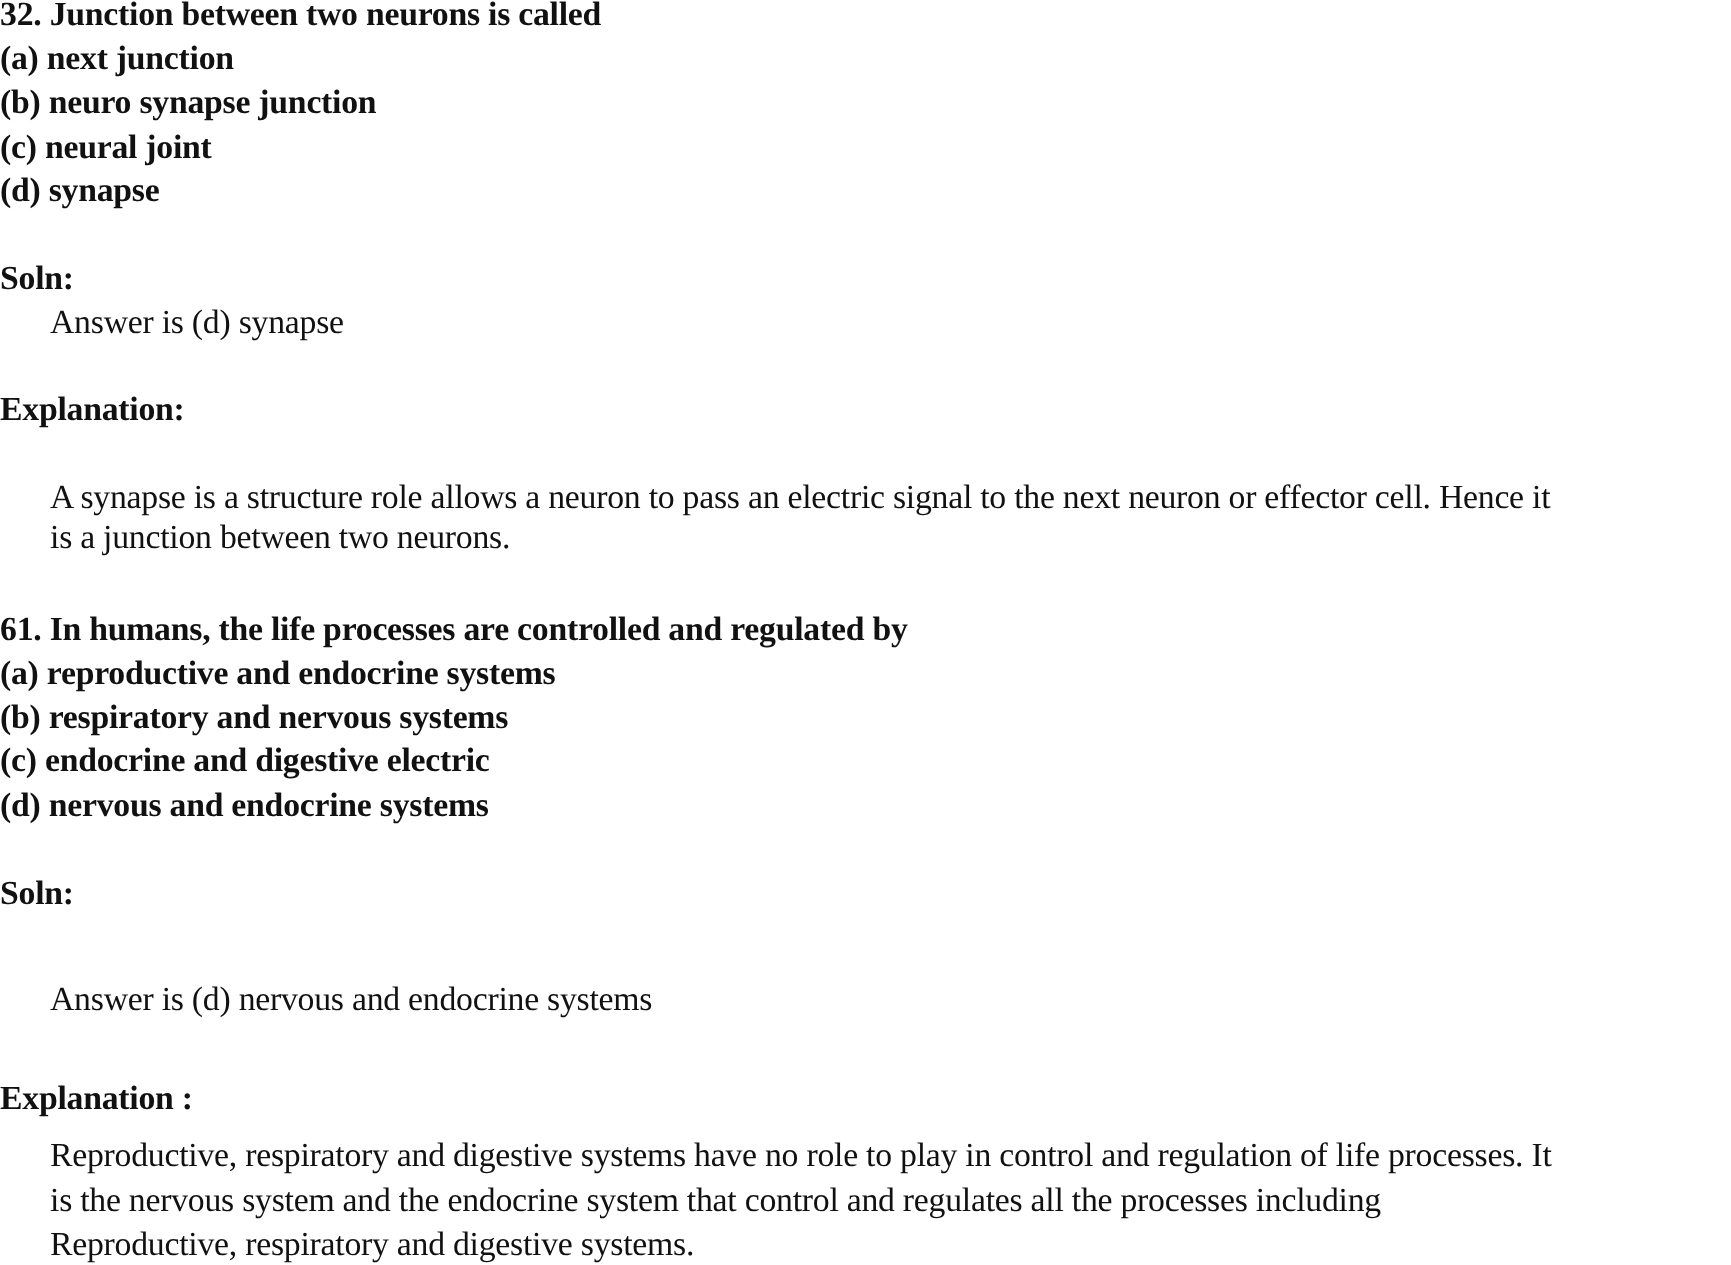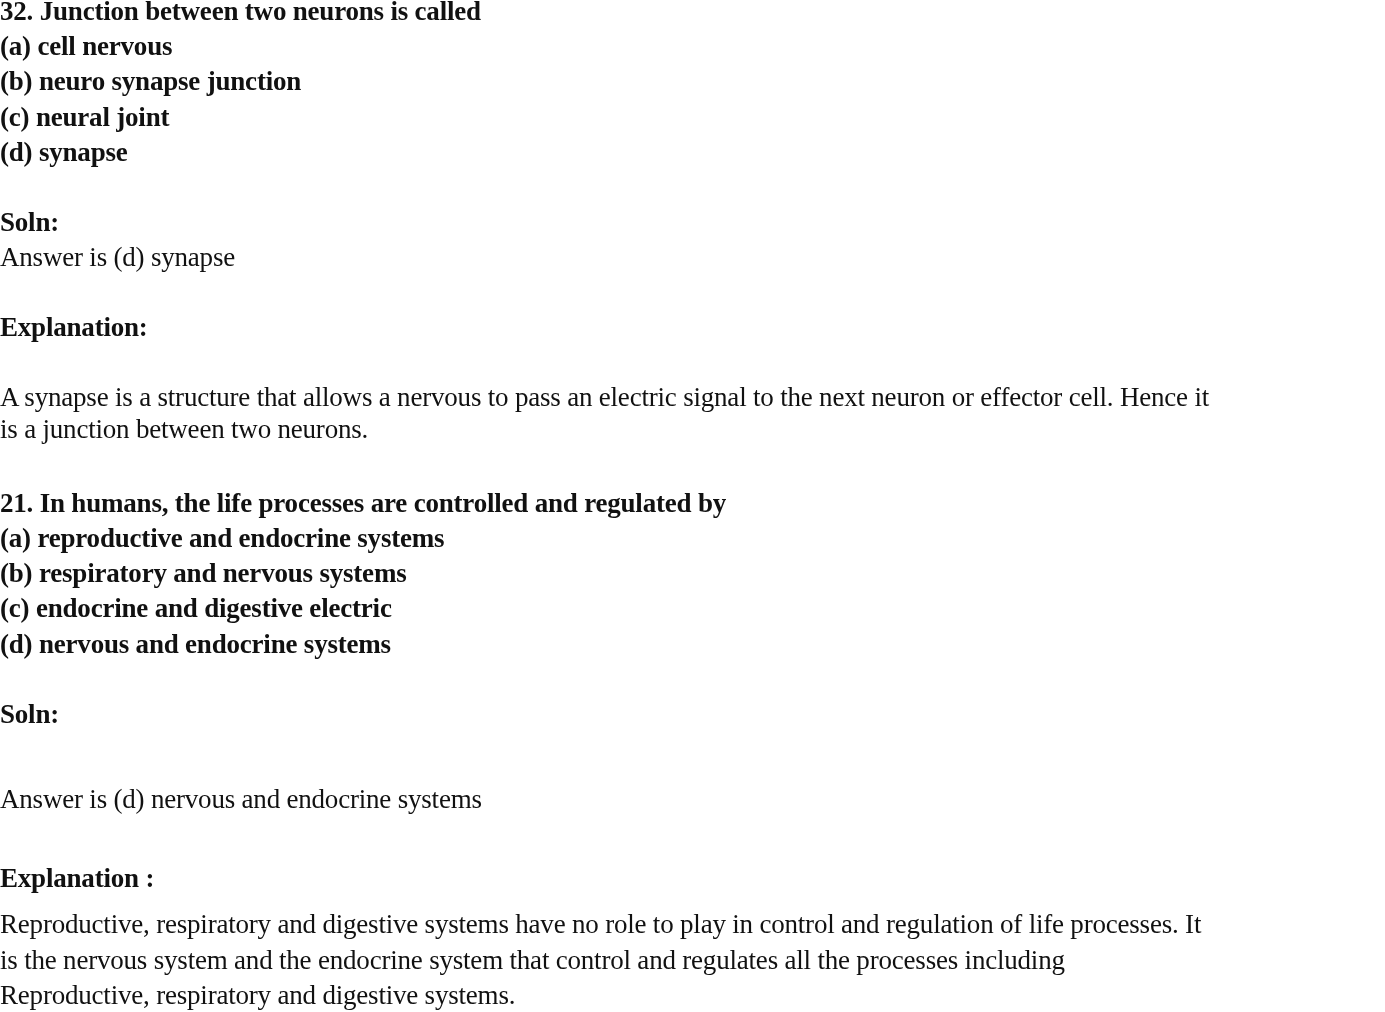--- a/index.html
+++ b/index.html
@@ -10,41 +10,41 @@
     position: relative;
   }
   .line {
     position: absolute; left: 0;
     font-size: 27px;
     line-height: 35px;
     white-space: nowrap;
     letter-spacing: -0.2px;
   }
   .b { font-weight: bold; }
-  .n { font-weight: normal; }
+  .n { font-weight: normal; margin-left: 40px; }
 </style>
 </head>
 <body>
 
 <div>
 
   <div class="line b" style="top:-6px">32. Junction between two neurons is called</div>
-  <div class="line b" style="top:29px">(a) cell nervous</div>
+  <div class="line b" style="top:29px">(a) next junction</div>
   <div class="line b" style="top:64px">(b) neuro synapse junction</div>
   <div class="line b" style="top:100px">(c) neural joint</div>
   <div class="line b" style="top:135px">(d) synapse</div>
 
   <div class="line b" style="top:205px">Soln:</div>
   <div class="line n" style="top:240px">Answer is (d) synapse</div>
 
   <div class="line b" style="top:310px">Explanation:</div>
-  <div class="line n" style="top:380px">A synapse is a structure that allows a nervous to pass an electric signal to the next neuron or effector cell. Hence it</div>
+  <div class="line n" style="top:380px">A synapse is a structure role allows a neuron to pass an electric signal to the next neuron or effector cell. Hence it</div>
   <div class="line n" style="top:412px">is a junction between two neurons.</div>
 
-  <div class="line b" style="top:486px">21. In humans, the life processes are controlled and regulated by</div>
+  <div class="line b" style="top:486px">61. In humans, the life processes are controlled and regulated by</div>
   <div class="line b" style="top:521px">(a) reproductive and endocrine systems</div>
   <div class="line b" style="top:556px">(b) respiratory and nervous systems</div>
   <div class="line b" style="top:591px">(c) endocrine and digestive electric</div>
   <div class="line b" style="top:627px">(d) nervous and endocrine systems</div>
 
   <div class="line b" style="top:697px">Soln:</div>
   <div class="line n" style="top:782px">Answer is (d) nervous and endocrine systems</div>
 
   <div class="line b" style="top:861px">Explanation :</div>
   <div class="line n" style="top:907px">Reproductive, respiratory and digestive systems have no role to play in control and regulation of life processes. It</div>

